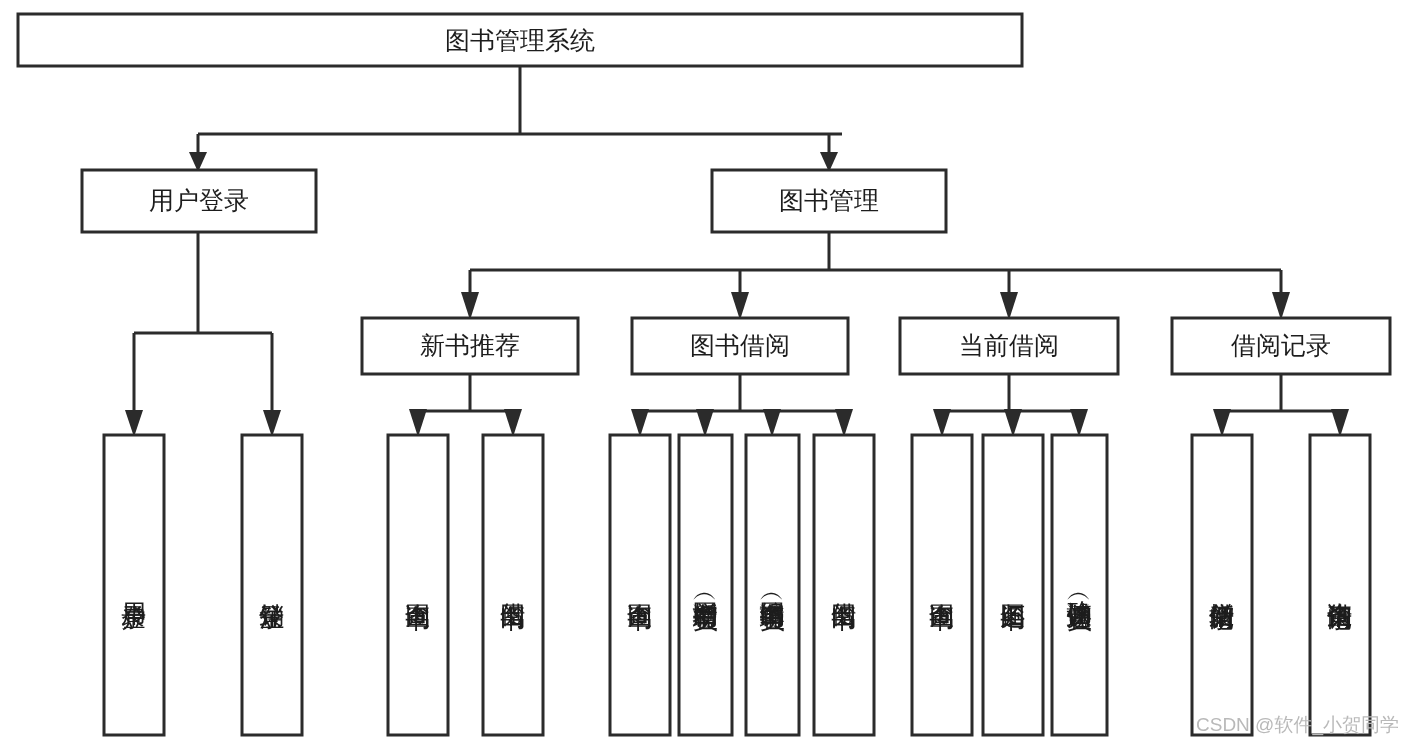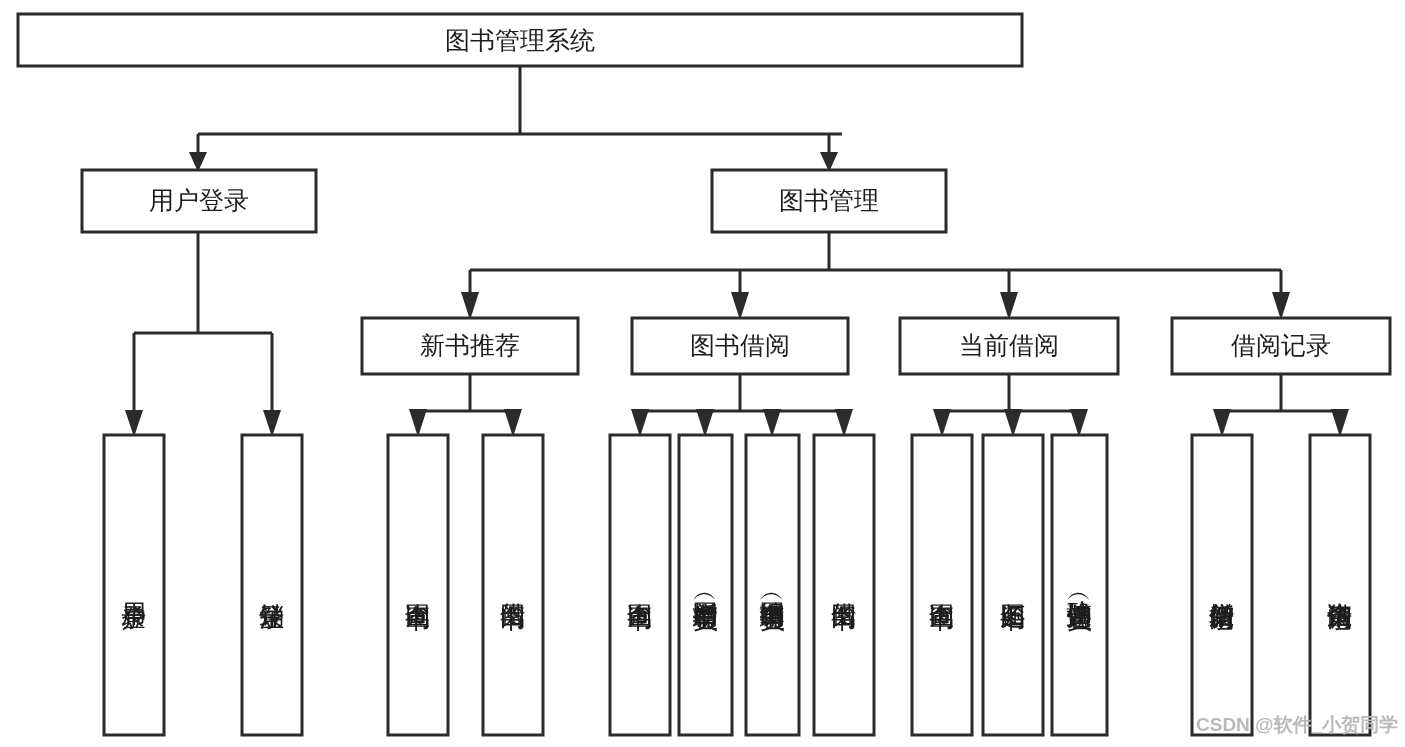--- a/index.html
+++ b/index.html
@@ -61,21 +61,20 @@
     letter-spacing: 1px;
     white-space: nowrap;
     pointer-events: none;
   }
   .watermark {
     position: absolute;
     font-family: "Liberation Sans", "DejaVu Sans", sans-serif;
     font-size: 19px;
     color: #b9b9b9;
     white-space: nowrap;
-    font-weight: bold;
   }
 </style>
 </head>
 <body>
 
 <div id="diagram-root">
 
   <svg class="diagram" viewBox="0 0 1405 747">
 
     <g>

